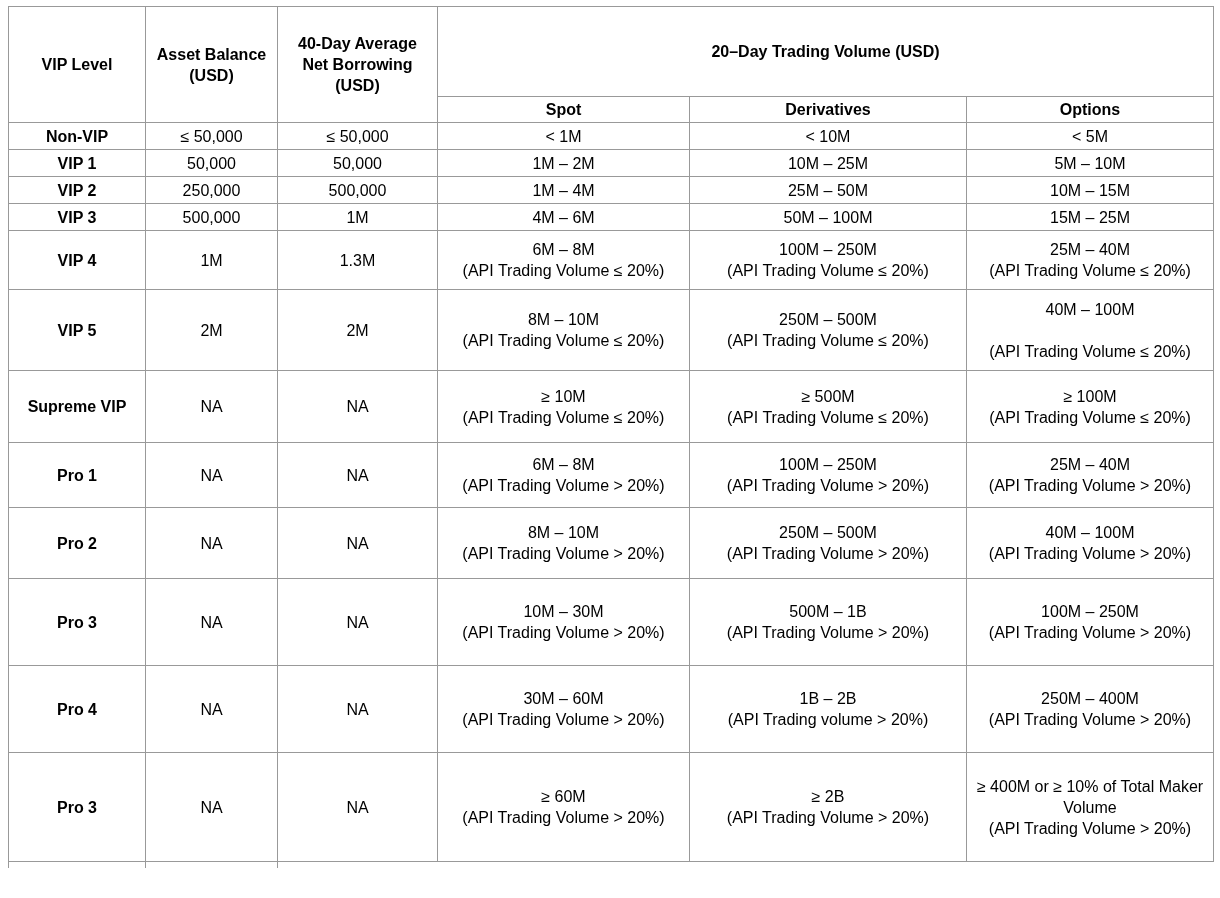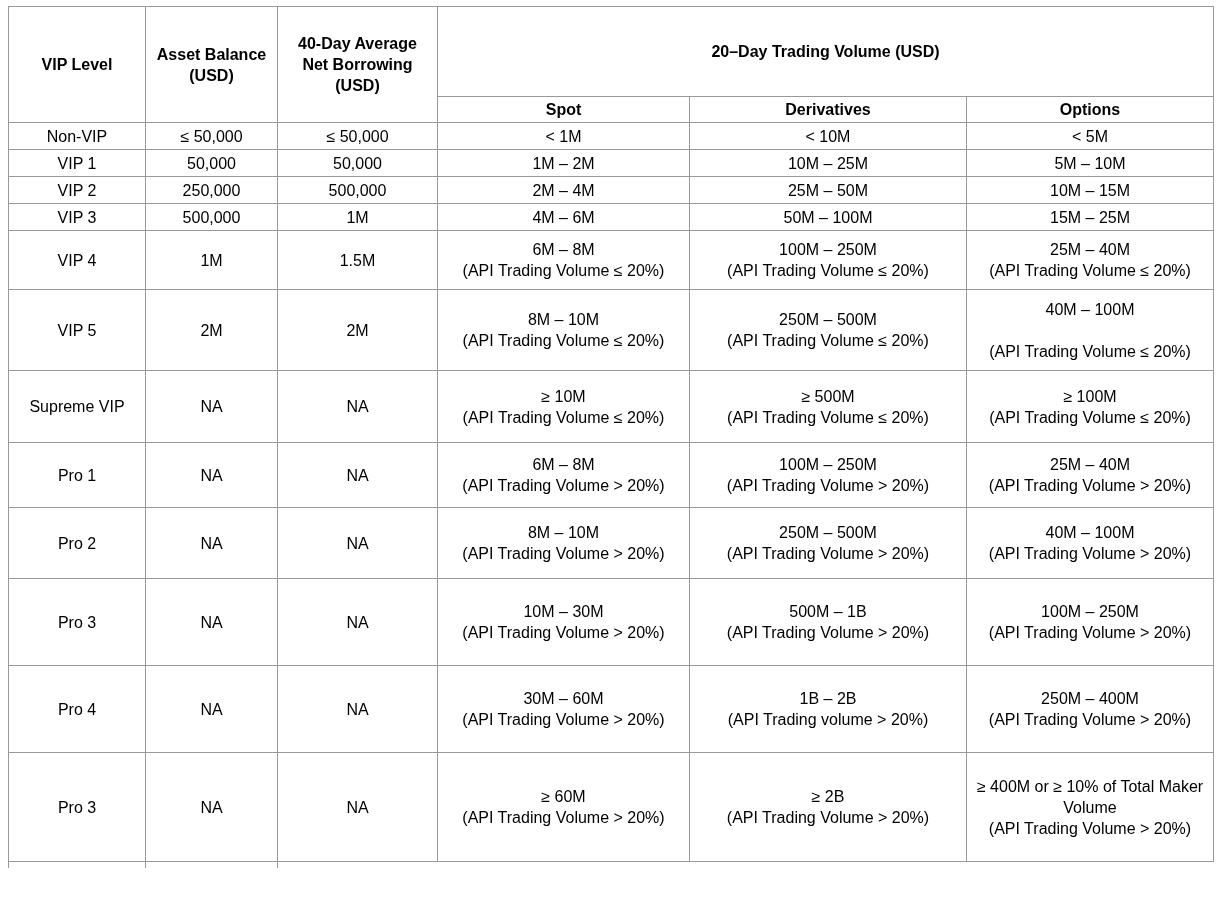--- a/index.html
+++ b/index.html
@@ -33,21 +33,21 @@
     font-size: 16px;
     line-height: 21px;
     padding: 2px 3px;
     white-space: pre-line;
     overflow: hidden;
   }
   table.vip-table th {
     font-weight: bold;
   }
   table.vip-table td.level-cell {
-    font-weight: normal;
+    font-weight: bold;
   }
   
   .stub {
     position: absolute;
     width: 1px;
     height: 6px;
     background: #999999;
   }
 </style>
 </head>
@@ -94,36 +94,36 @@
           <td>50,000</td>
           <td>50,000</td>
           <td>1M – 2M</td>
           <td>10M – 25M</td>
           <td>5M – 10M</td>
         </tr>
         <tr style="height:27px">
           <td class="level-cell">VIP 2</td>
           <td>250,000</td>
           <td>500,000</td>
-          <td>2M – 4M</td>
+          <td>1M – 4M</td>
           <td>25M – 50M</td>
           <td>10M – 15M</td>
         </tr>
         <tr style="height:27px">
           <td class="level-cell">VIP 3</td>
           <td>500,000</td>
           <td>1M</td>
           <td>4M – 6M</td>
           <td>50M – 100M</td>
           <td>15M – 25M</td>
         </tr>
         <tr style="height:59px">
           <td class="level-cell">VIP 4</td>
           <td>1M</td>
-          <td>1.5M</td>
+          <td>1.3M</td>
           <td>6M – 8M
 (API Trading Volume ≤ 20%)</td>
           <td>100M – 250M
 (API Trading Volume ≤ 20%)</td>
           <td>25M – 40M
 (API Trading Volume ≤ 20%)</td>
         </tr>
         <tr style="height:81px">
           <td class="level-cell">VIP 5</td>
           <td>2M</td>

